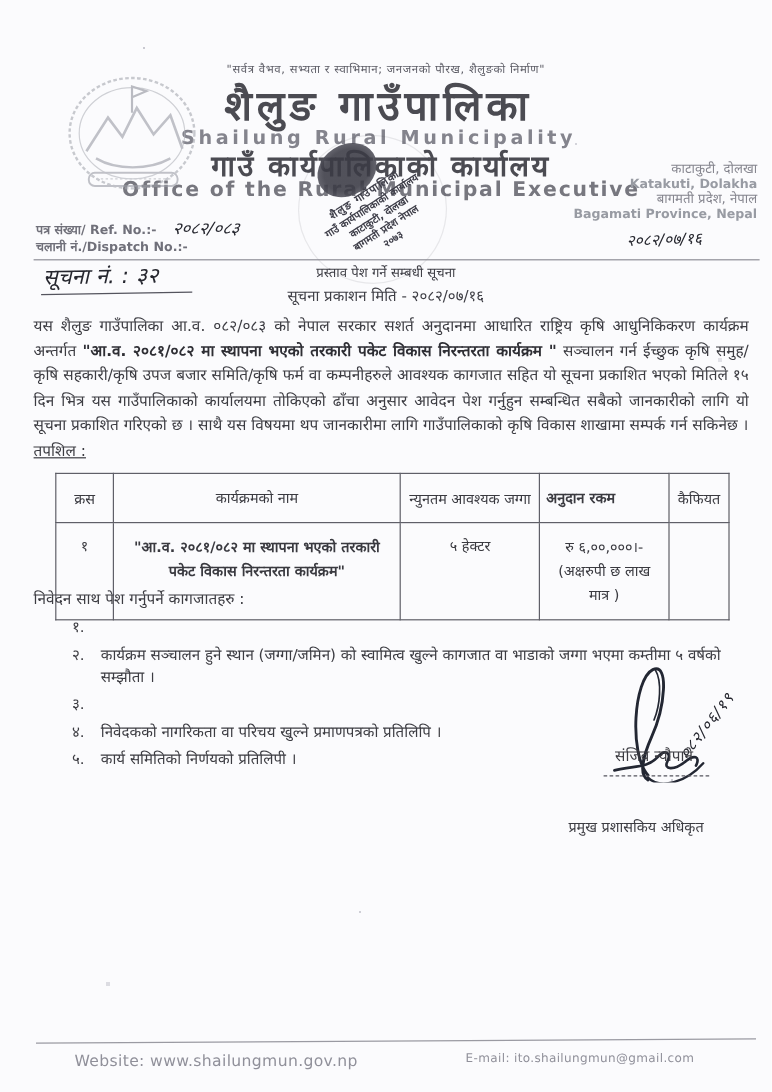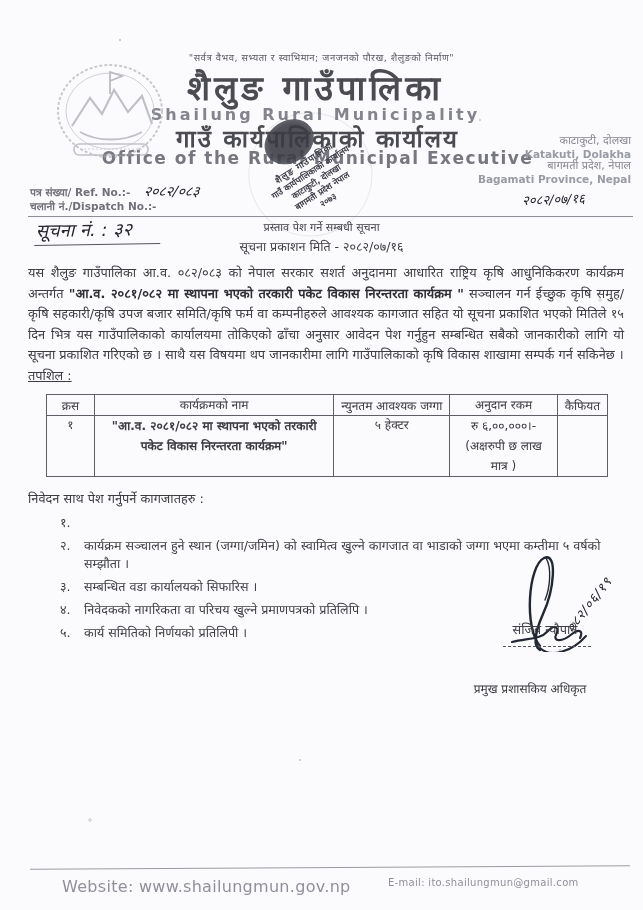--- a/index.html
+++ b/index.html
@@ -60,21 +60,21 @@
   .subject1 { top:219px; font-size:11px; color:#3e3e45; }
   .subject2 { top:238px; font-size:12.5px; color:#3e3e45; }
 
   
   .body-para { left:28px; top:263px; width:596px; font-size:12.8px; line-height:20.5px; text-align:justify; color:#3c3c42; }
   .body-para strong { color:#2e2e34; }
   .tapasil { left:28px; top:366px; font-size:12.8px; text-decoration:underline; color:#3c3c42; }
 
   
   .tbl { left:46px; top:394px; width:562px; border-collapse:collapse; font-size:12px; color:#3a3a40; }
-  .tbl th, .tbl td { border:1.3px solid #5f5f68; padding:0 5px; }
+  .tbl th, .tbl td { border:1.3px solid #5f5f68; padding:10px 5px; }
   .tbl th { font-weight:normal; text-align:center; font-size:12px; }
   .tbl td { vertical-align:top; }
   .td-sn { text-align:center; width:48px; }
   .td-prog { text-align:center; width:240px; font-weight:bold; line-height:20px; }
   .td-land { text-align:center; width:116px; }
   .td-amt { text-align:center; width:108px; line-height:20px; }
   .td-rem { width:50px; }
 
   
   .docs-intro { left:28px; top:489px; font-size:12.8px; }
@@ -84,21 +84,21 @@
 
   
   .sig-svg { left:488px; top:548px; width:112px; height:104px; }
   .sig-date { left:556px; top:595px; font-size:13px; transform:rotate(-52deg); letter-spacing:1px; }
   .sig-dash { left:503px; top:646px; width:88px; border-top:1.5px dashed #55555e; }
   .sig-name { top:620px; left:470px; width:150px; text-align:center; font-size:12.8px; color:#3c3c42; }
   .sig-title { top:680px; left:430px; width:200px; text-align:center; font-size:12px; color:#3c3c42; }
 
   
   .footer-rule { top:867px; left:30px; width:600px; border-top:1.2px solid #9a9aa2; transform:rotate(-0.35deg); }
-  .footer-web { top:877px; left:62px; font-size:16px; color:#90909a; letter-spacing:.3px; }
+  .footer-web { top:877px; left:62px; font-size:13px; color:#90909a; letter-spacing:.3px; }
   .footer-mail { top:877px; left:388px; font-size:10px; color:#90909a; letter-spacing:.3px; }
 </style>
 </head>
 <body>
 
 <div class="page">
 
   <div class="abs center tagline">"सर्वत्र वैभव, सभ्यता र स्वाभिमान; जनजनको पौरख, शैलुङको निर्माण"</div>
   <div class="abs center title-np">शैलुङ गाउँपालिका</div>
   <div class="abs center title-en">Shailung Rural Municipality</div>
@@ -149,21 +149,21 @@
 
   <p class="abs body-para"><span>यस शैलुङ गाउँपालिका आ.व. ०८२/०८३ को नेपाल सरकार सशर्त अनुदानमा आधारित राष्ट्रिय कृषि आधुनिकिकरण कार्यक्रम अन्तर्गत </span><strong>"आ.व. २०८१/०८२ मा स्थापना भएको तरकारी पकेट विकास निरन्तरता कार्यक्रम "</strong><span> सञ्चालन गर्न ईच्छुक कृषि समुह/कृषि सहकारी/कृषि उपज बजार समिति/कृषि फर्म वा कम्पनीहरुले आवश्यक कागजात सहित यो सूचना प्रकाशित भएको मितिले १५ दिन भित्र यस गाउँपालिकाको कार्यालयमा तोकिएको ढाँचा अनुसार आवेदन पेश गर्नुहुन सम्बन्धित सबैको जानकारीको लागि यो सूचना प्रकाशित गरिएको छ । साथै यस विषयमा थप जानकारीमा लागि गाउँपालिकाको कृषि विकास शाखामा सम्पर्क गर्न सकिनेछ ।</span></p>
   <div class="abs tapasil">तपशिल :</div>
 
   <table class="abs tbl">
     <thead>
       <tr>
         <th class="td-sn">क्रस</th>
         <th class="td-prog">कार्यक्रमको नाम</th>
         <th class="td-land">न्युनतम आवश्यक जग्गा</th>
-        <th class="td-amt" style="text-align:center;">अनुदान रकम</th>
+        <th class="td-amt" style="text-align:left;font-weight:bold;">अनुदान रकम</th>
         <th class="td-rem">कैफियत</th>
       </tr>
     </thead>
     <tbody>
       <tr>
         <td class="td-sn">१</td>
         <td class="td-prog">"आ.व. २०८१/०८२ मा स्थापना भएको तरकारी पकेट विकास निरन्तरता कार्यक्रम"</td>
         <td class="td-land">५ हेक्टर</td>
         <td class="td-amt"><span>रु ६,००,०००।-</span><br><span>(अक्षरुपी छ लाख मात्र )</span></td>
         <td class="td-rem"></td>
@@ -175,21 +175,20 @@
   <div class="abs docs-list">
     <div class="doc-item">
       <span class="doc-num">१.</span>
     </div>
     <div class="doc-item">
       <span class="doc-num">२.</span>
       <span>कार्यक्रम सञ्चालन हुने स्थान (जग्गा/जमिन) को स्वामित्व खुल्ने कागजात वा भाडाको जग्गा भएमा कम्तीमा ५ वर्षको सम्झौता ।</span>
     </div>
     <div class="doc-item">
       <span class="doc-num">३.</span>
-      <span>सम्बन्धित वडा कार्यालयको सिफारिस ।</span>
     </div>
     <div class="doc-item">
       <span class="doc-num">४.</span>
       <span>निवेदकको नागरिकता वा परिचय खुल्ने प्रमाणपत्रको प्रतिलिपि ।</span>
     </div>
     <div class="doc-item">
       <span class="doc-num">५.</span>
       <span>कार्य समितिको निर्णयको प्रतिलिपी ।</span>
     </div>
   </div>

